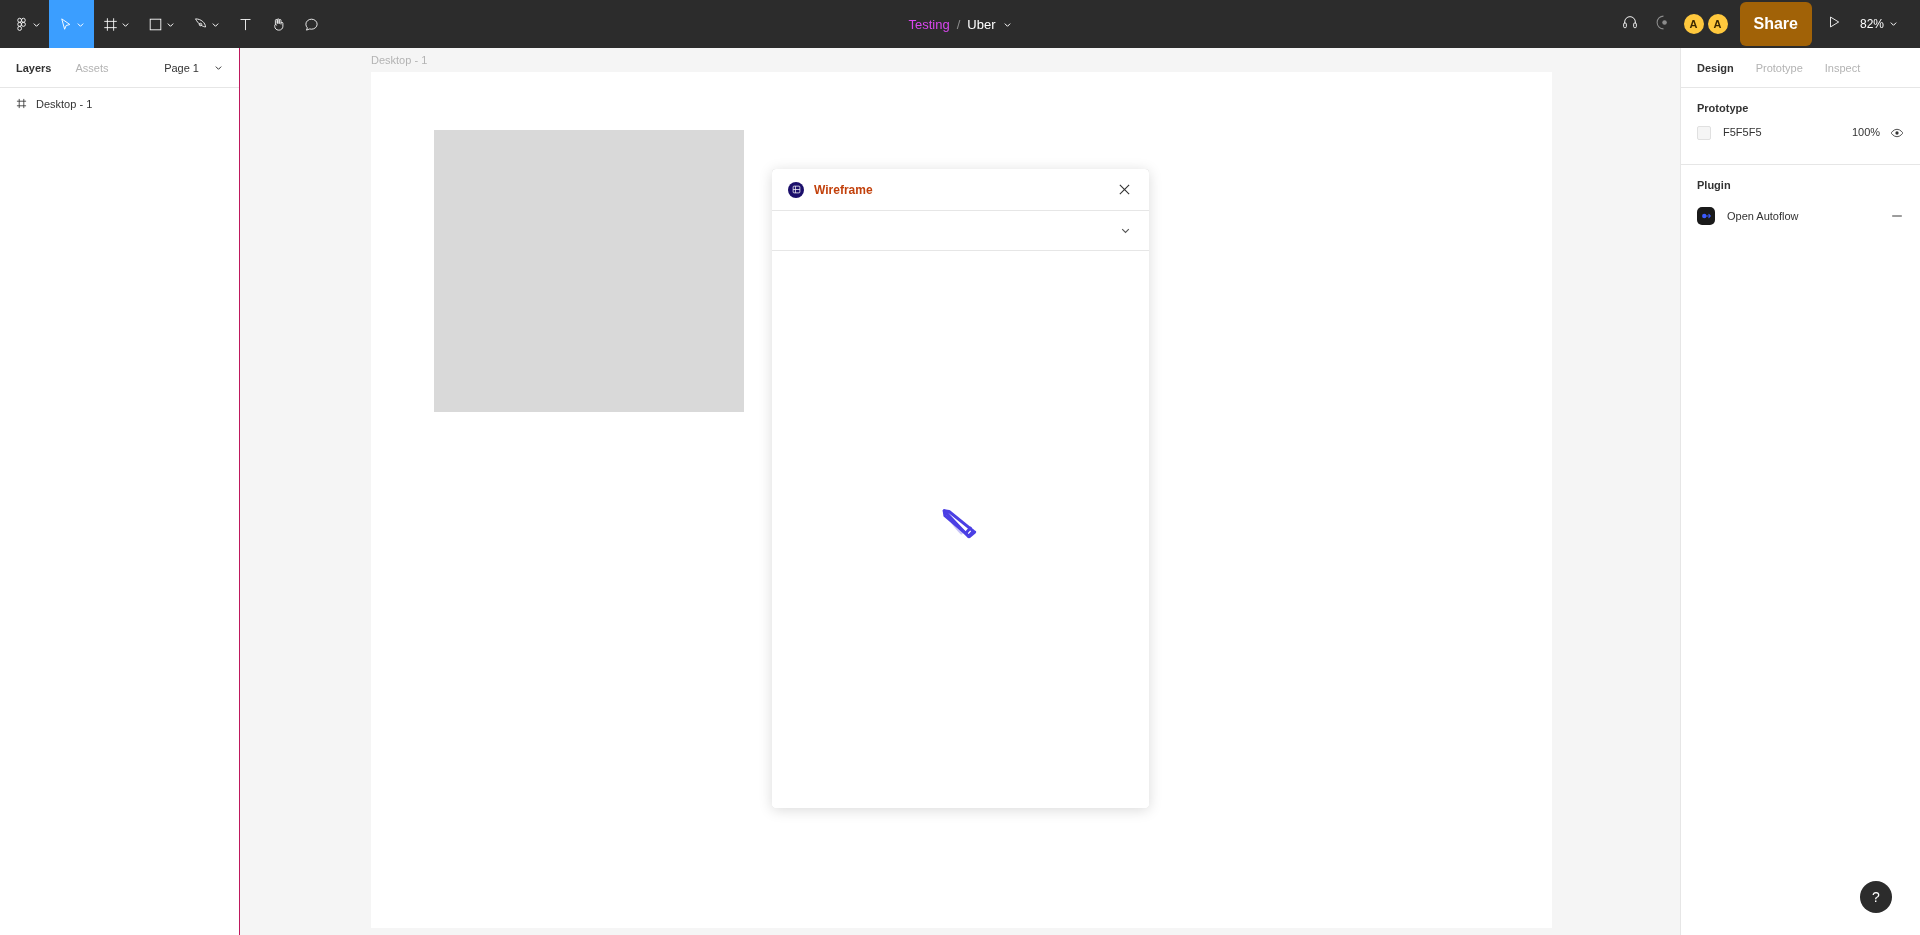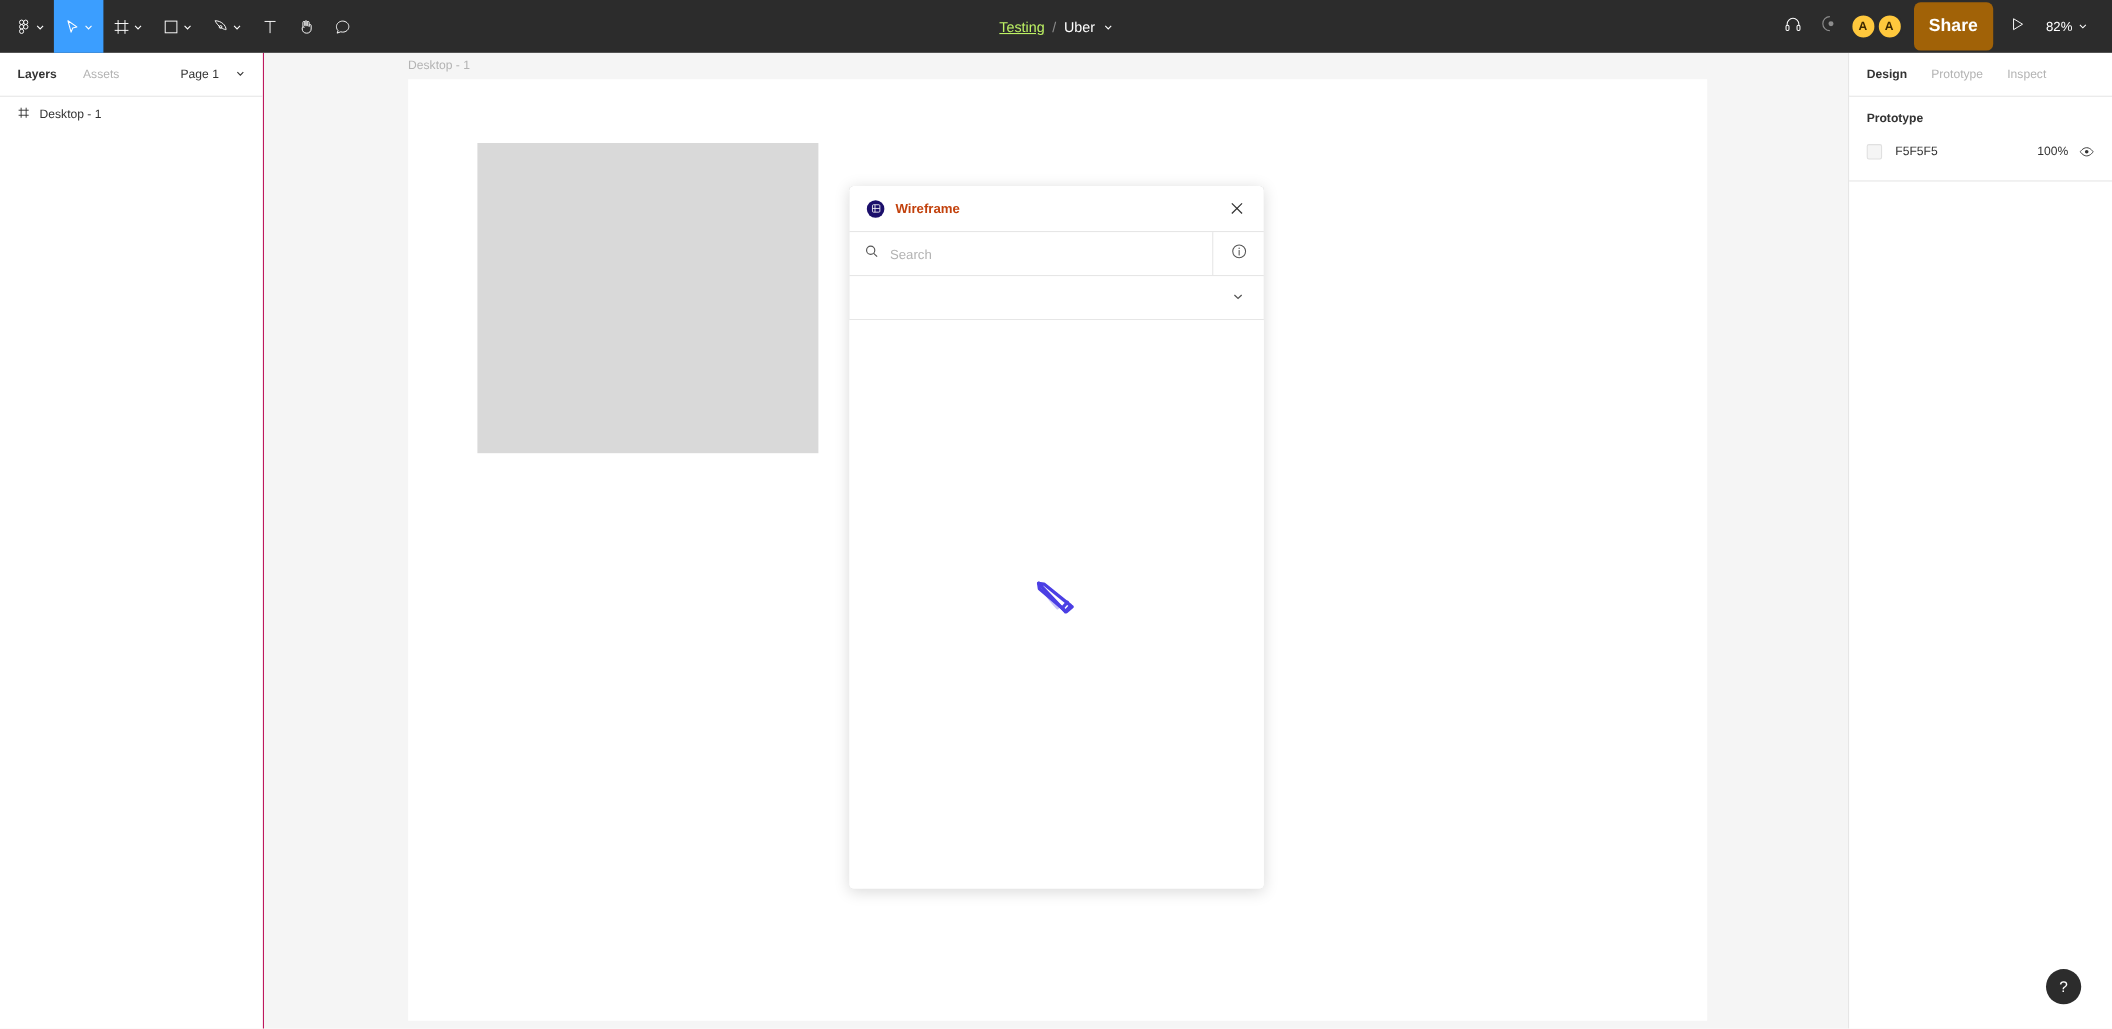--- a/index.html
+++ b/index.html
@@ -30,21 +30,21 @@
   .tb-btn svg { display: block; }
   .caret { margin-left: 3px; display: flex; align-items: center; }
 
   .tb-center {
     position: absolute; left: 0; right: 0; top: 0; height: 48px;
     display: flex; align-items: center; justify-content: center;
     pointer-events: none;
     font-size: 13px;
   }
   .tb-center > * { pointer-events: auto; }
-  .crumb-project { color: #bef264; text-decoration: underline; }
+  .crumb-project { color: #d946ef; }
   .crumb-sep { color: #8c8c8c; margin: 0 7px; }
   .crumb-file { color: #ffffff; }
   .crumb-caret { margin-left: 7px; display: inline-flex; align-items: center; vertical-align: middle; }
 
   .tb-right {
     margin-left: auto; display: flex; align-items: center; height: 48px;
     padding-right: 16px; gap: 2px;
   }
   .icon-btn {
     width: 32px; height: 32px; display: flex; align-items: center; justify-content: center;
@@ -188,21 +188,21 @@
   .rp-tab { margin-right: 22px; cursor: pointer; color: #b3b3b3; }
   .rp-tab.active { color: #333333; font-weight: bold; }
   .rp-section { padding: 14px 16px 14px 16px; border-bottom: 1px solid #e6e6e6; }
   .rp-section.no-border { border-bottom: none; }
   .rp-head {
     display: flex; align-items: center;
     font-weight: bold; color: #333; margin-bottom: 12px;
   }
   .rp-head .plus { margin-left: auto; cursor: pointer; display: flex; }
   .rp-head.inline { margin-bottom: 0; font-weight: normal; color: #555; }
-  .rp-row { display: flex; align-items: center; height: 24px; }
+  .rp-row { display: flex; height: 24px; }
   .swatch {
     width: 14px; height: 14px; border-radius: 2px;
     border: 1px solid #e0e0e0; flex: none; margin-right: 12px;
   }
   .hex { color: #333; width: 82px; }
   .opacity { color: #333; margin-left: 47px; }
   .eye { margin-left: auto; cursor: pointer; display: flex; }
   .plugin-row { display: flex; align-items: center; height: 26px; cursor: pointer; }
   .plugin-icon {
     width: 18px; height: 18px; border-radius: 5px; background: #1a1a1a;
@@ -411,40 +411,20 @@
         </svg>
       </span>
       <span class="pm-title">Wireframe</span>
       <span class="pm-close">
         <svg width="13" height="13" viewBox="0 0 14 14" fill="none" stroke="#333" stroke-width="1.2">
           <path d="M2 2l10 10M12 2L2 12"></path>
         </svg>
       </span>
     </div>
 
-    <div class="pm-search-row">
-      <div class="pm-search-box">
-        <span>
-          <svg width="13" height="13" viewBox="0 0 16 16" fill="none" stroke="#555" stroke-width="1.3">
-            <circle cx="6.8" cy="6.8" r="4.6"></circle>
-            <path d="M10.2 10.2L14 14"></path>
-          </svg>
-        </span>
-        <input class="pm-search-input" type="text" placeholder="Search" style="">
-      </div>
-      <div class="pm-info">
-        <span>
-          <svg width="15" height="15" viewBox="0 0 18 18" fill="none" stroke="#555" stroke-width="1.15">
-            <circle cx="9" cy="9" r="7"></circle>
-            <path d="M9 8v5" stroke-linecap="round"></path>
-            <circle cx="9" cy="5.6" r="0.75" fill="#555" stroke="none"></circle>
-          </svg>
-        </span>
-      </div>
-    </div>
 
     <div class="pm-filter-row">
       <span>
         <svg width="11" height="11" viewBox="0 0 12 12" fill="none" stroke="#555" stroke-width="1.25">
             <path d="M2.4 4.5L6 8l3.6-3.5"></path>
           </svg>
       </span>
     </div>
 
     <div class="pm-body">
@@ -476,15 +456,32 @@
       <span class="eye">
         <svg width="14" height="14" viewBox="0 0 18 18" fill="none" stroke="#333" stroke-width="1.1">
           <path d="M1.5 9S4.5 4.2 9 4.2 16.5 9 16.5 9 13.5 13.8 9 13.8 1.5 9 1.5 9z"></path>
           <circle cx="9" cy="9" r="2.1" fill="#333" stroke="none"></circle>
         </svg>
       </span>
     </div>
   </div>
 
 
+  <div class="rp-section no-border">
+    <div class="rp-head">Plugin</div>
+    <div class="plugin-row">
+      <span class="plugin-icon">
+        <svg width="12" height="12" viewBox="0 0 14 14" fill="none">
+          <circle cx="5" cy="7" r="2.6" fill="#3b5bff"></circle>
+          <path d="M7.6 7h4.4M10.3 5.1L12.2 7l-1.9 1.9" stroke="#3b5bff" stroke-width="1.2" fill="none" stroke-linecap="round" stroke-linejoin="round"></path>
+        </svg>
+      </span>
+      <span class="plugin-name">Open Autoflow</span>
+      <span class="plugin-minus">
+        <svg width="14" height="14" viewBox="0 0 16 16" fill="none" stroke="#333" stroke-width="1.1">
+          <path d="M2.5 8h11"></path>
+        </svg>
+      </span>
+    </div>
+  </div>
 </div>
 
 <div class="help-btn">?</div>
 
 </body></html>

